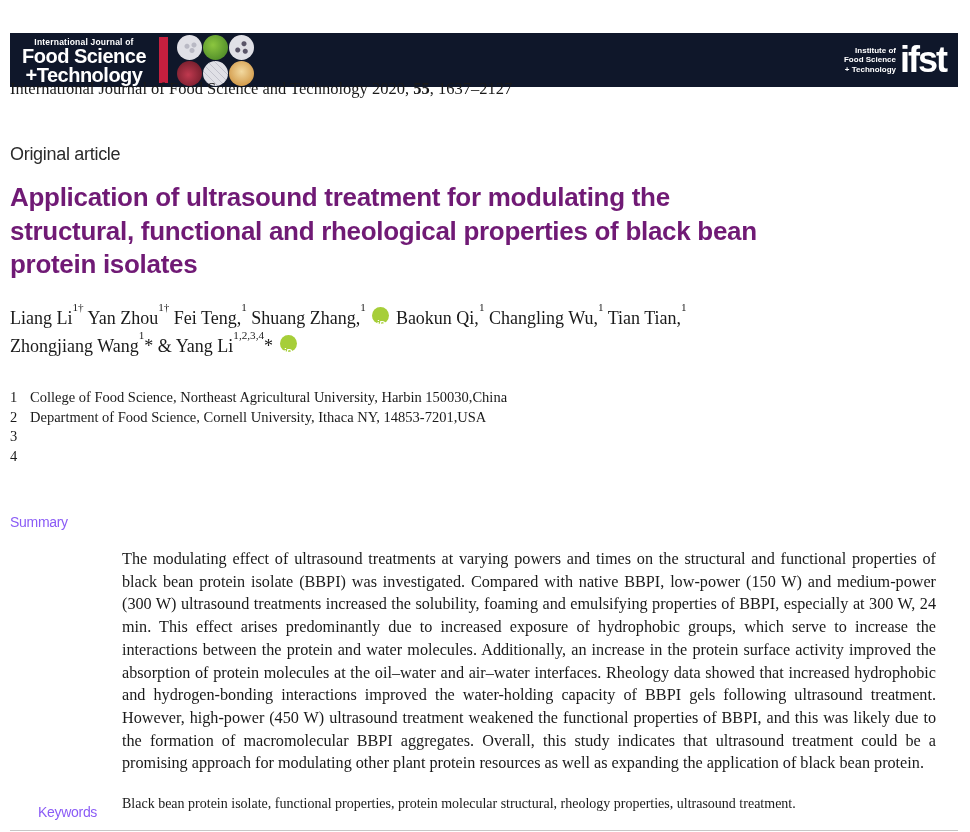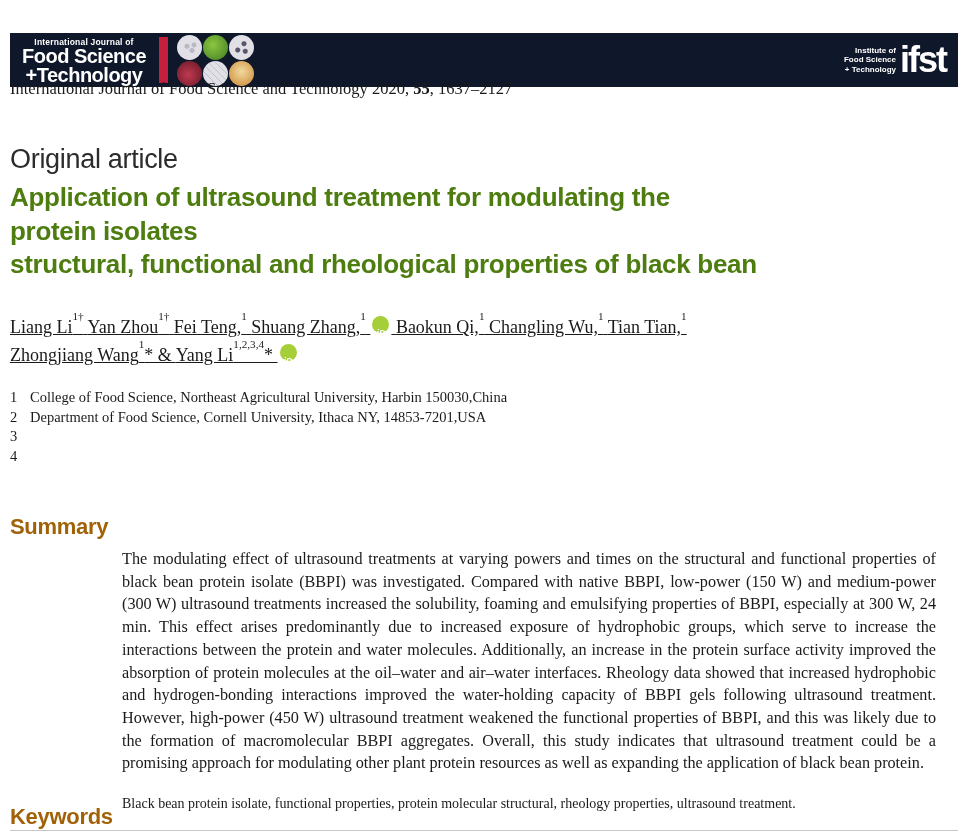--- a/index.html
+++ b/index.html
@@ -32,55 +32,55 @@
                font-family: "Liberation Sans", sans-serif; }
   .ifst-small { text-align: right; font-size: 8px; font-weight: bold; line-height: 9.5px; margin-right: 4px; }
   .ifst-big { font-size: 36px; font-weight: 800; letter-spacing: -2px; line-height: 36px; }
 
   
   .citation { position: absolute; left: 10px; top: 79px; font-size: 16.5px; }
   .citation b { font-weight: bold; }
 
   
   .type-label { position: absolute; left: 10px; top: 144px;
-                font-family: "Liberation Sans", sans-serif; font-size: 27px;
+                font-family: "Liberation Sans", sans-serif; font-size: 18px;
                 font-weight: 400; color: #2b2b2b; letter-spacing: -0.3px; }
   .title { position: absolute; left: 10px; top: 181px; width: 950px;
            font-family: "Liberation Sans", sans-serif; font-size: 26px; font-weight: bold;
-           color: #4d7c0f; line-height: 33.5px; letter-spacing: -0.3px; }
+           color: #701a75; line-height: 33.5px; letter-spacing: -0.3px; }
   .title .title-line { display: block; }
 
   
-  .authors { position: absolute; left: 10px; top: 313px; width: 950px;
-             font-size: 18px; line-height: 28px; text-decoration: underline; }
+  .authors { position: absolute; left: 10px; top: 304px; width: 950px;
+             font-size: 18px; line-height: 28px; }
   .authors sup { font-size: 62%; position: relative; top: -0.5em; line-height: 0; }
   .orcid { display: inline-block; width: 17px; height: 17px; border-radius: 50%;
            background: #a6ce39; vertical-align: -3px; text-align: center; margin: 0 2px; }
   .orcid-id { font-family: "Liberation Sans", sans-serif; font-size: 9px; font-weight: bold;
               color: #ffffff; line-height: 17px; font-style: italic; }
 
   
   .affiliations { position: absolute; left: 10px; top: 388px; font-size: 14.5px; line-height: 19.5px; }
   .aff-row { display: flex; }
   .aff-num { width: 20px; flex: 0 0 20px; }
 
   
   .received { position: absolute; left: 0; top: 476px; width: 970px; text-align: center;
               font-style: italic; font-size: 15px; }
 
   
   .section-label { position: absolute; left: 10px;
-                   font-family: "Liberation Sans", sans-serif; font-weight: bold;
-                   font-size: 22px; letter-spacing: -0.3px; color: #a16207; }
+                   font-family: "Liberation Sans", sans-serif; font-weight: normal;
+                   font-size: 14px; letter-spacing: -0.3px; color: #8b5cf6; }
   .summary-label { top: 514px; }
   .summary-body { position: absolute; left: 122px; top: 512px; width: 814px;
                   font-size: 16.2px; line-height: 22.7px; text-align: justify; margin-top: 36px; }
 
   
-  .keywords-label { top: 804px; }
+  .keywords-label { top: 804px; margin-left: 28px; }
   .keywords-body { position: absolute; left: 122px; top: 795px; width: 814px;
                    font-size: 14px; line-height: 18px; }
 
   .bottom-rule { position: absolute; left: 10px; top: 830px; width: 948px; height: 1px;
                  background: #a9a9a9; opacity: 0.65; }
 </style>
 </head>
 <body>
 
 <div class="page">
@@ -109,22 +109,22 @@
       </div>
       <div class="ifst-big">ifst</div>
     </div>
   </div>
 
   <div class="citation"><span>International Journal of Food Science and Technology 2020, </span><b>55</b><span>, 1637–2127</span></div>
 
   <div class="type-label">Original article</div>
   <h1 class="title">
       <span class="title-line">Application of ultrasound treatment for modulating the</span>
+      <span class="title-line">structural, functional and rheological properties of black bean</span>
       <span class="title-line">protein isolates</span>
-      <span class="title-line">structural, functional and rheological properties of black bean</span>
     </h1>
 
   <div class="authors">
     <div><span><span>Liang Li</span><sup>1†</sup></span>
       <span><span>Yan Zhou</span><sup>1†</sup></span>
       <span><span>Fei Teng,</span><sup>1</sup></span>
       <span><span>Shuang Zhang,</span><sup>1</sup></span>
       <span class="orcid"><span class="orcid-id">iD</span></span>
       <span><span>Baokun Qi,</span><sup>1</sup></span>
       <span><span>Changling Wu,</span><sup>1</sup></span>

